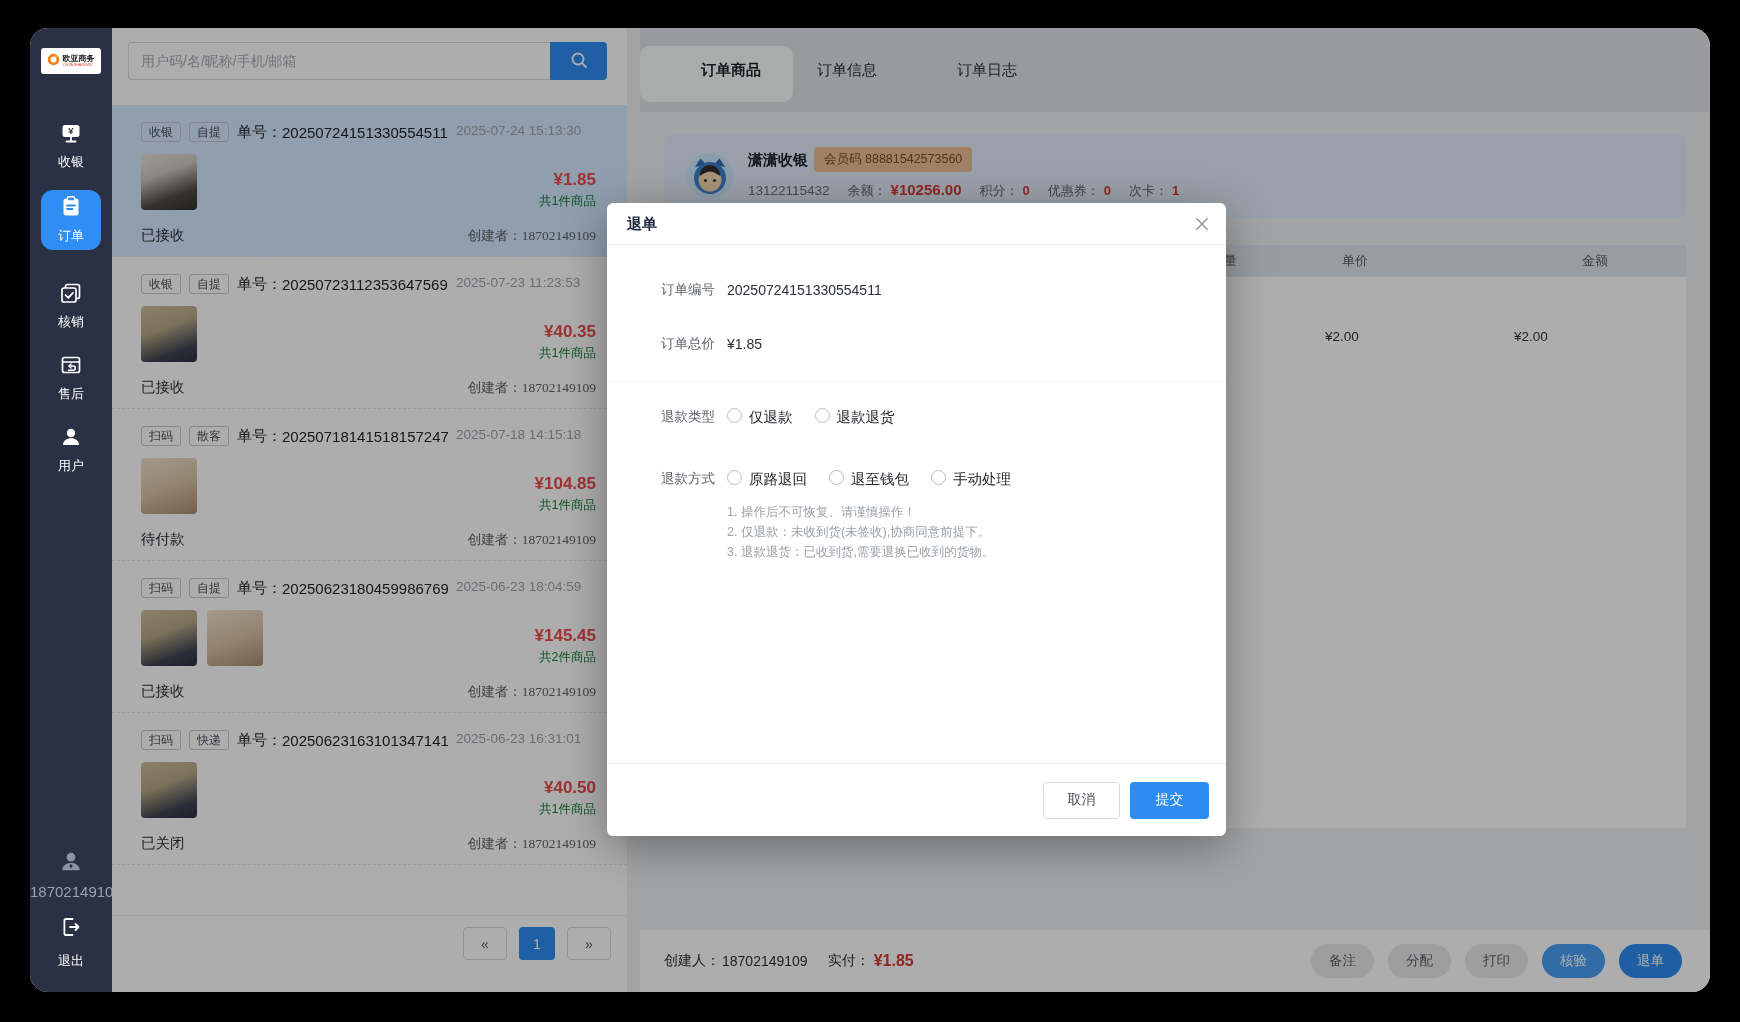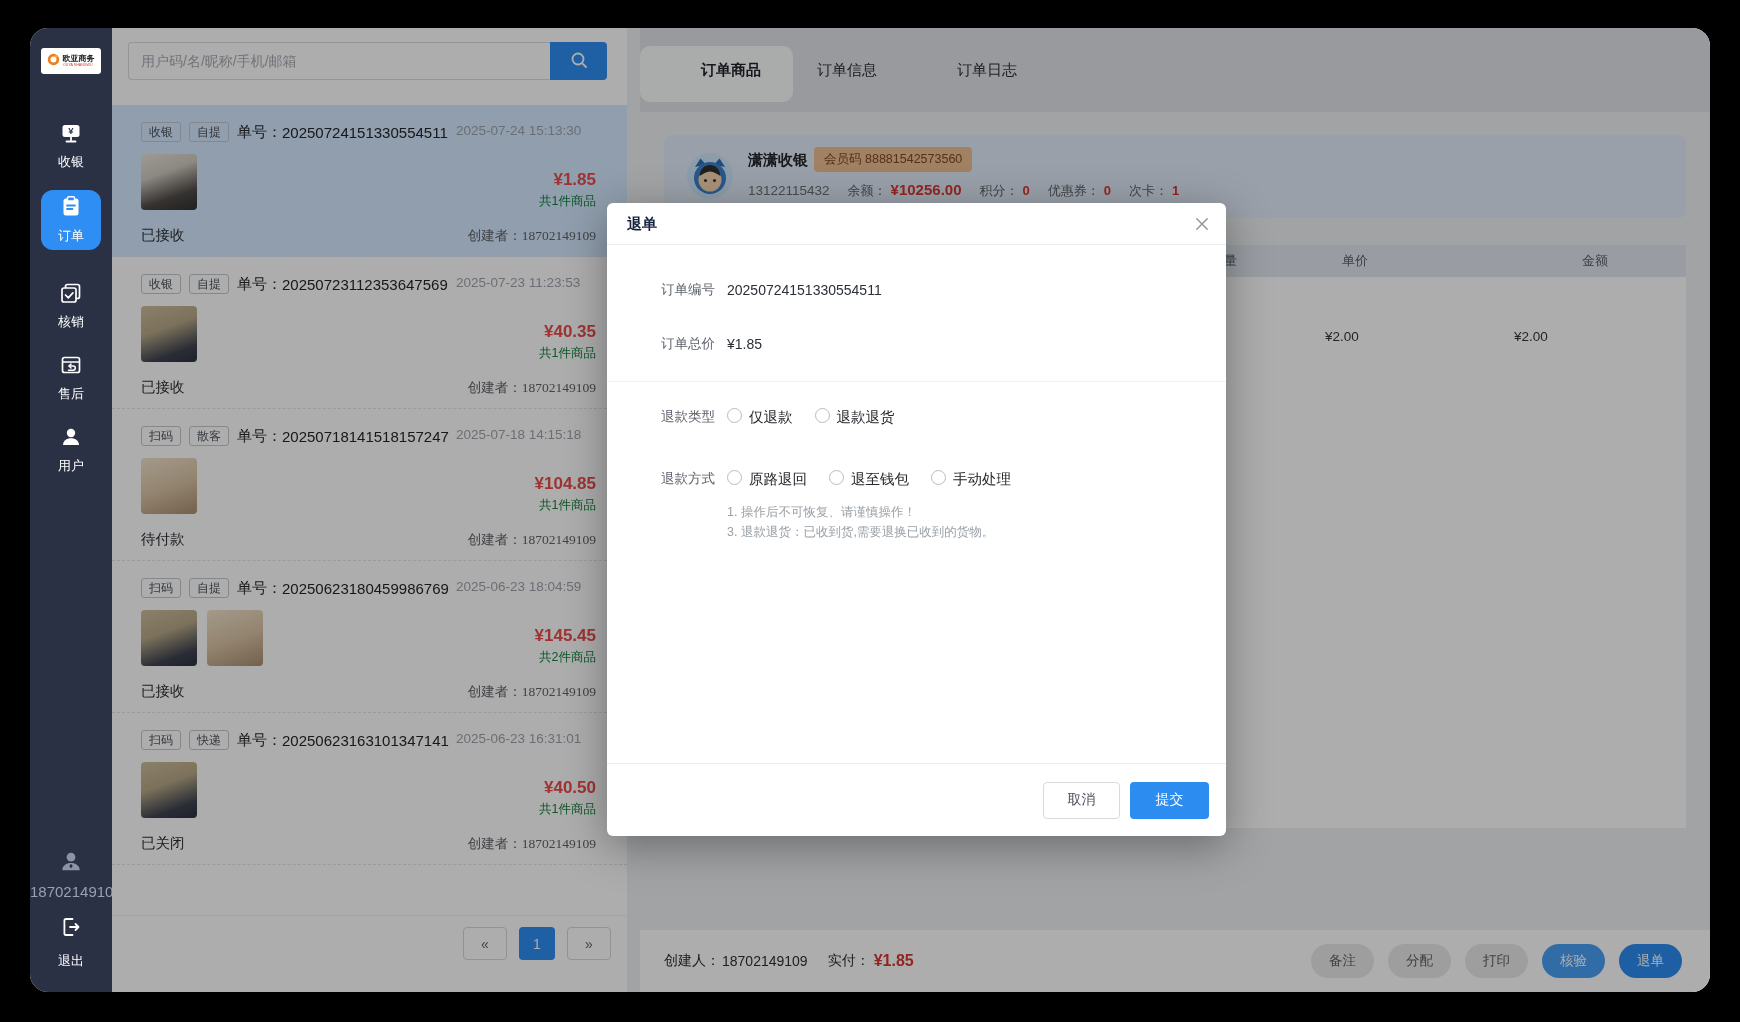--- a/index.html
+++ b/index.html
@@ -420,20 +420,21 @@
           <span class="radio-label">退至钱包</span>
         </span>
         <span class="radio-opt">
           <span class="radio"></span>
           <span class="radio-label">手动处理</span>
         </span>
       </div>
 
       <div class="m-notes">
         <div class="m-note">1. 操作后不可恢复、请谨慎操作！</div>
+        <div class="m-note">2. 仅退款：未收到货(未签收),协商同意前提下。</div>
         <div class="m-note">3. 退款退货：已收到货,需要退换已收到的货物。</div>
       </div>
 
       <div class="modal-footer">
         <button class="btn-cancel">取消</button>
         <button class="btn-submit">提交</button>
       </div>
     </div>
 
   </div>

